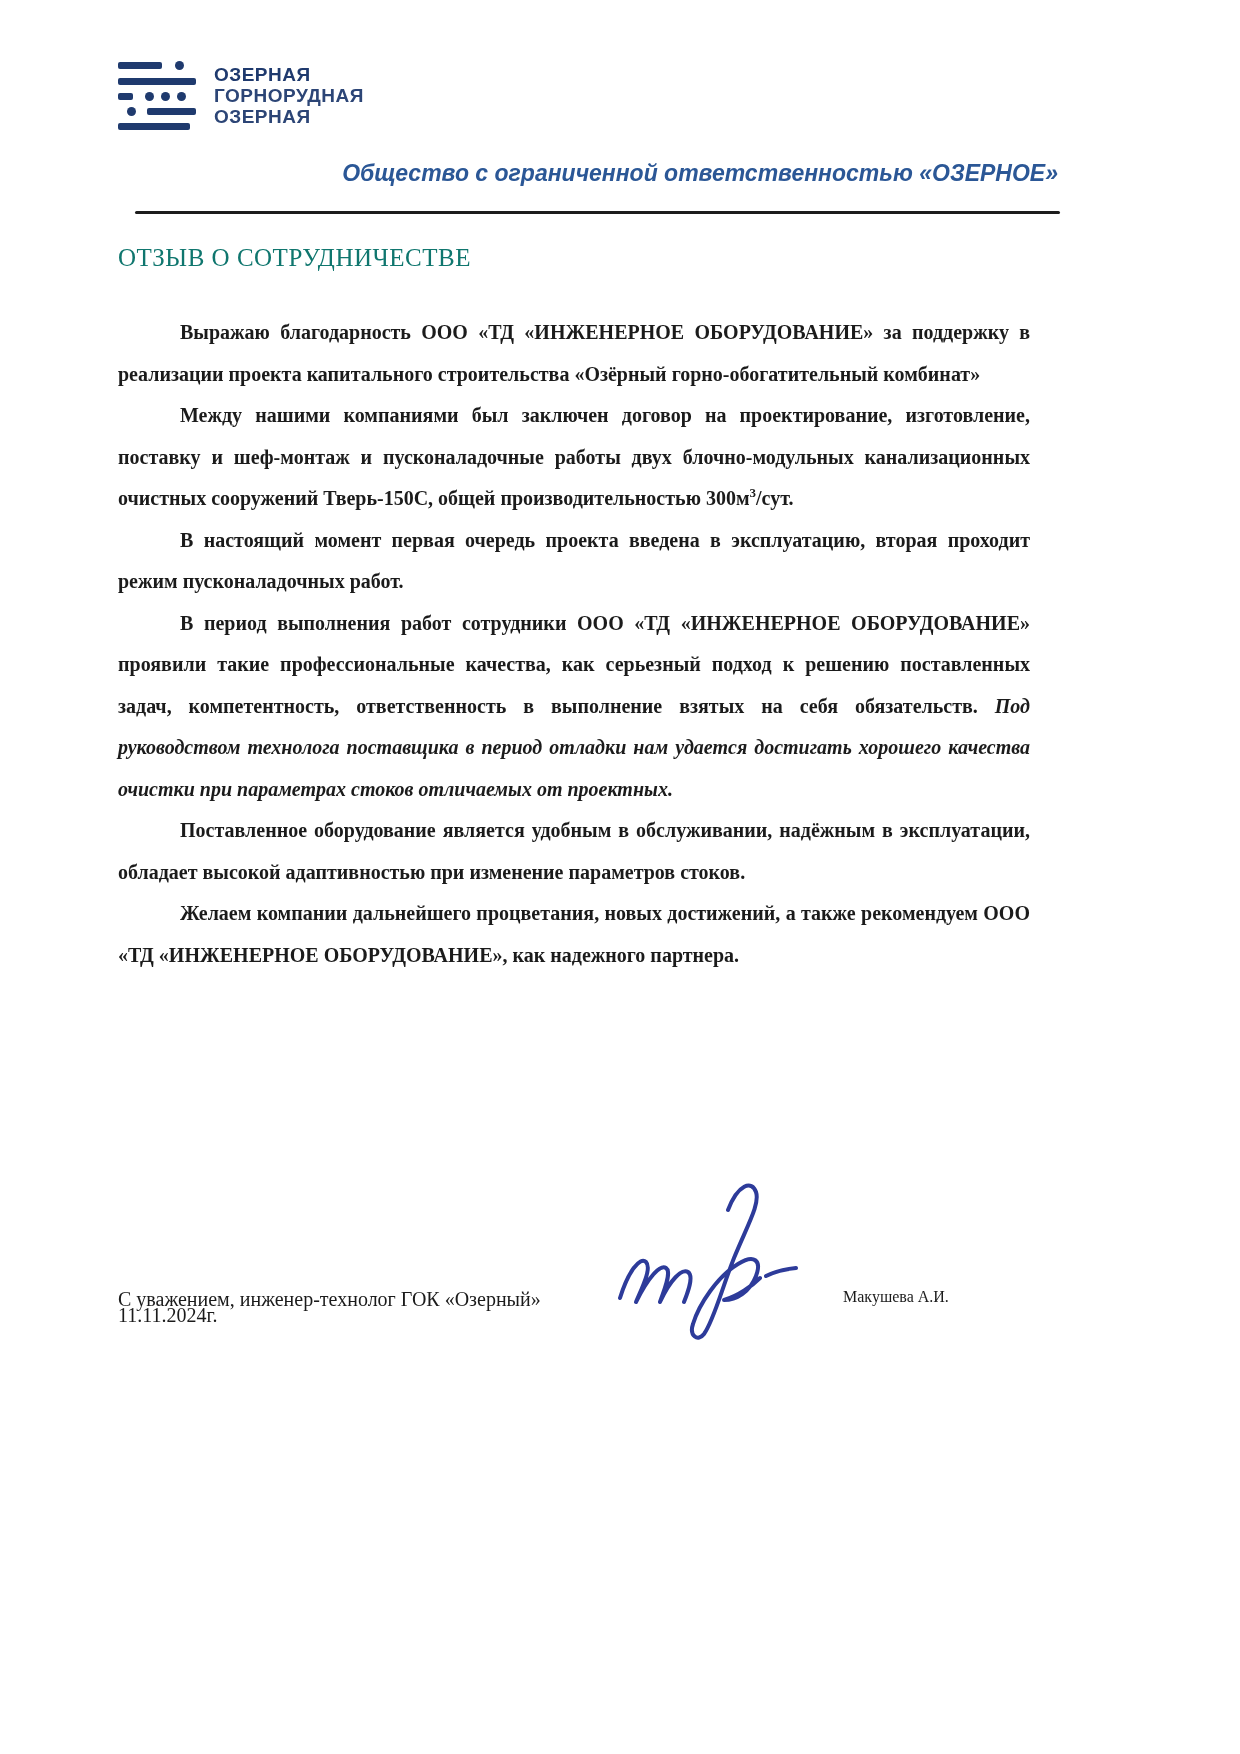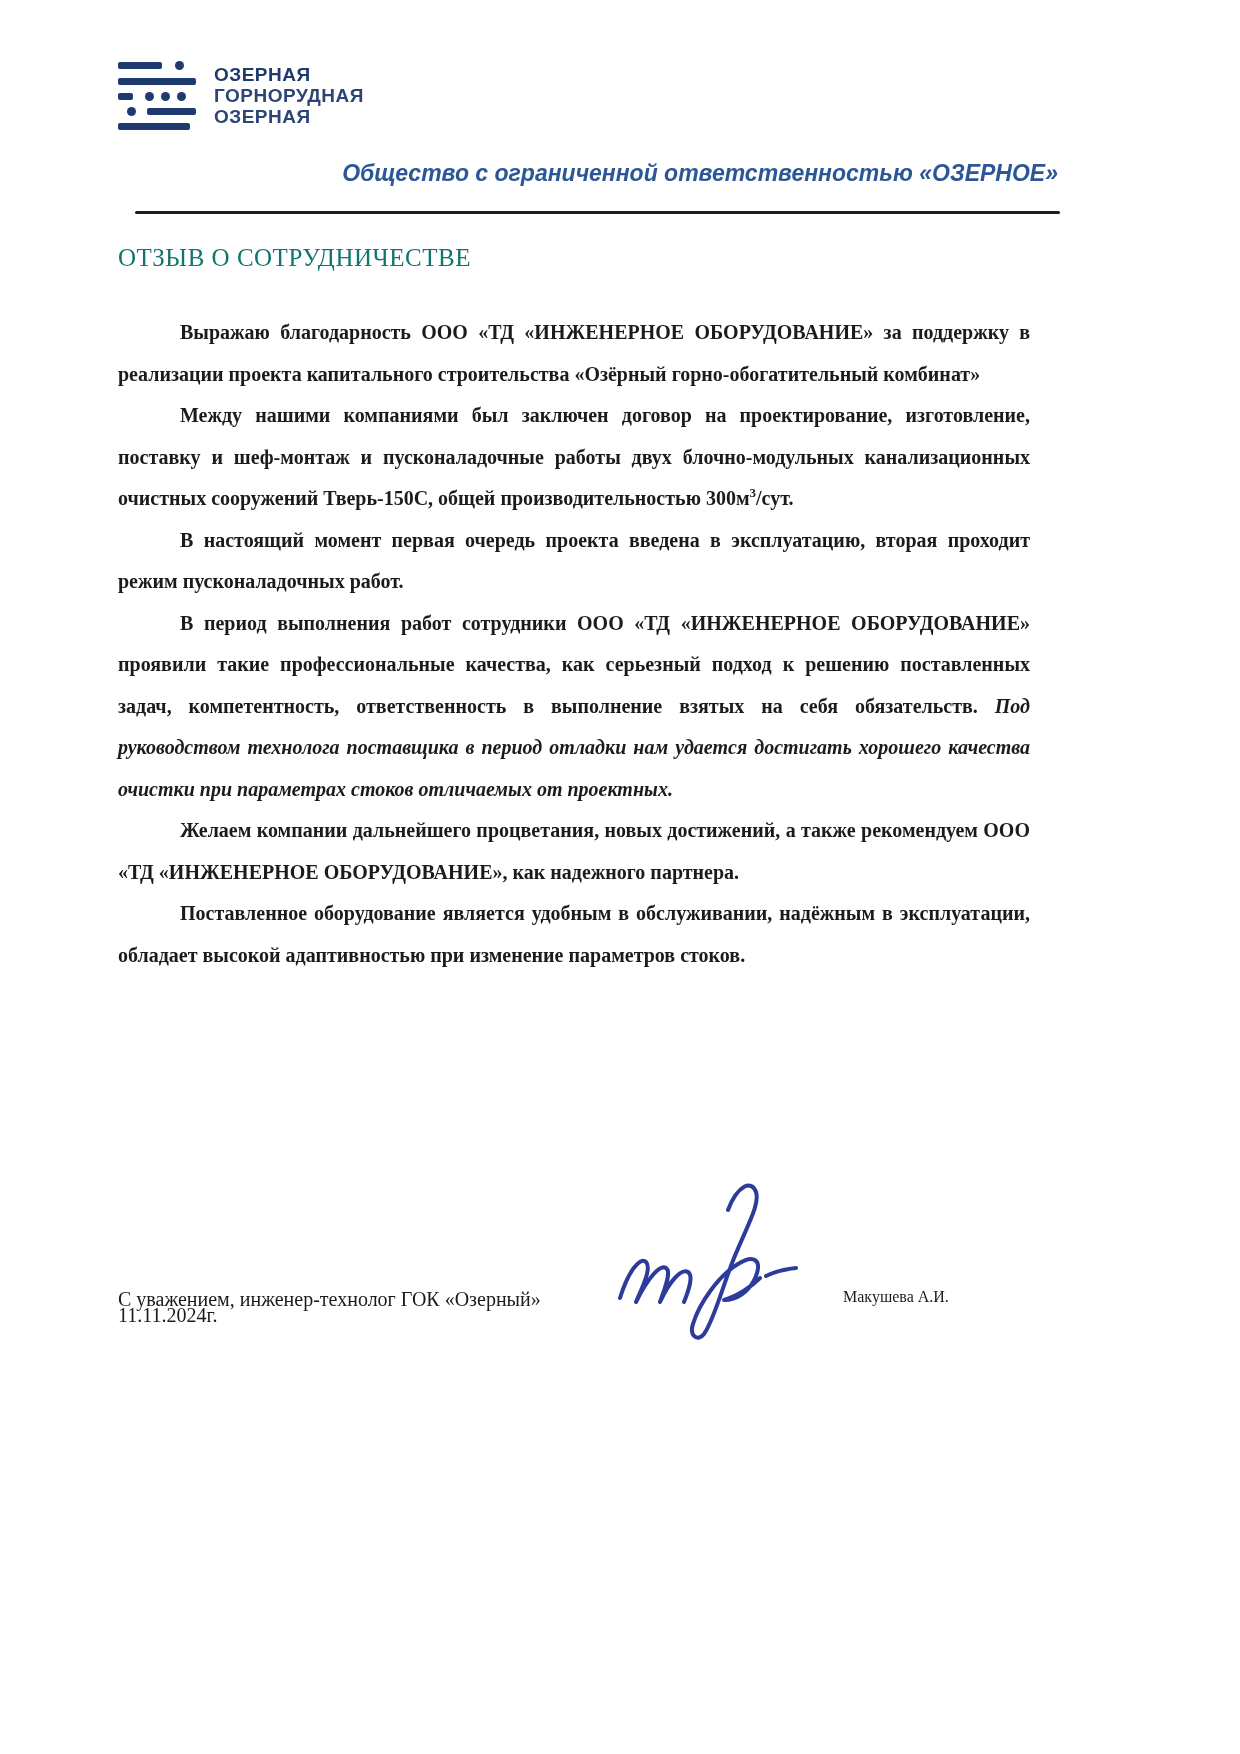--- a/index.html
+++ b/index.html
@@ -158,22 +158,22 @@
   <div class="org-title">Общество с ограниченной ответственностью «ОЗЕРНОЕ»</div>
   <div class="header-rule"></div>
 
   <div class="doc-heading">ОТЗЫВ О СОТРУДНИЧЕСТВЕ</div>
 
   <div class="doc-body">
     <p><span>Выражаю благодарность ООО «ТД «ИНЖЕНЕРНОЕ ОБОРУДОВАНИЕ» за поддержку в реализации проекта капитального строительства «Озёрный горно-обогатительный комбинат»</span></p>
     <p><span>Между нашими компаниями был заключен договор на проектирование, изготовление, поставку и шеф-монтаж и пусконаладочные работы двух блочно-модульных канализационных очистных сооружений Тверь-150С, общей производительностью 300м</span><sup>3</sup><span>/сут.</span></p>
     <p><span>В настоящий момент первая очередь проекта введена в эксплуатацию, вторая проходит режим пусконаладочных работ.</span></p>
     <p><span>В период выполнения работ сотрудники ООО «ТД «ИНЖЕНЕРНОЕ ОБОРУДОВАНИЕ» проявили такие профессиональные качества, как серьезный подход к решению поставленных задач, компетентность, ответственность в выполнение взятых на себя обязательств.  </span><span class="it">Под руководством технолога поставщика в период отладки нам удается достигать хорошего качества очистки при параметрах стоков отличаемых от проектных.</span></p>
+    <p><span>Поставленное оборудование является удобным в обслуживании, надёжным в эксплуатации, обладает высокой адаптивностью при изменение параметров стоков.</span></p>
     <p><span>Желаем компании дальнейшего процветания, новых достижений, а также рекомендуем ООО «ТД «ИНЖЕНЕРНОЕ ОБОРУДОВАНИЕ», как надежного партнера.</span></p>
-    <p><span>Поставленное оборудование является удобным в обслуживании, надёжным в эксплуатации, обладает высокой адаптивностью при изменение параметров стоков.</span></p>
   </div>
 
   <div class="sig-closing">С уважением, инженер-технолог ГОК «Озерный»</div>
 
   <svg class="sig-svg" width="200" height="175" viewBox="0 0 200 175">
     <g fill="none" stroke="#2d3b9a" stroke-width="4" stroke-linecap="round" stroke-linejoin="round">
       <path d="M12 120 C20 94 32 78 38 84 C44 90 34 110 28 124 C40 100 52 86 58 90 C64 94 56 112 52 124 C62 102 74 90 80 94 C86 98 80 114 76 124"></path>
       <path d="M120 32 C130 6 144 2 148 14 C152 26 140 46 126 80 C114 110 106 142 96 156 C90 164 81 158 85 146 C91 126 110 98 130 86 C146 76 154 82 148 98 C142 114 128 122 116 122 C130 118 144 108 152 100"></path>
       <path d="M158 98 C168 93 178 91 188 90"></path>
     </g>

